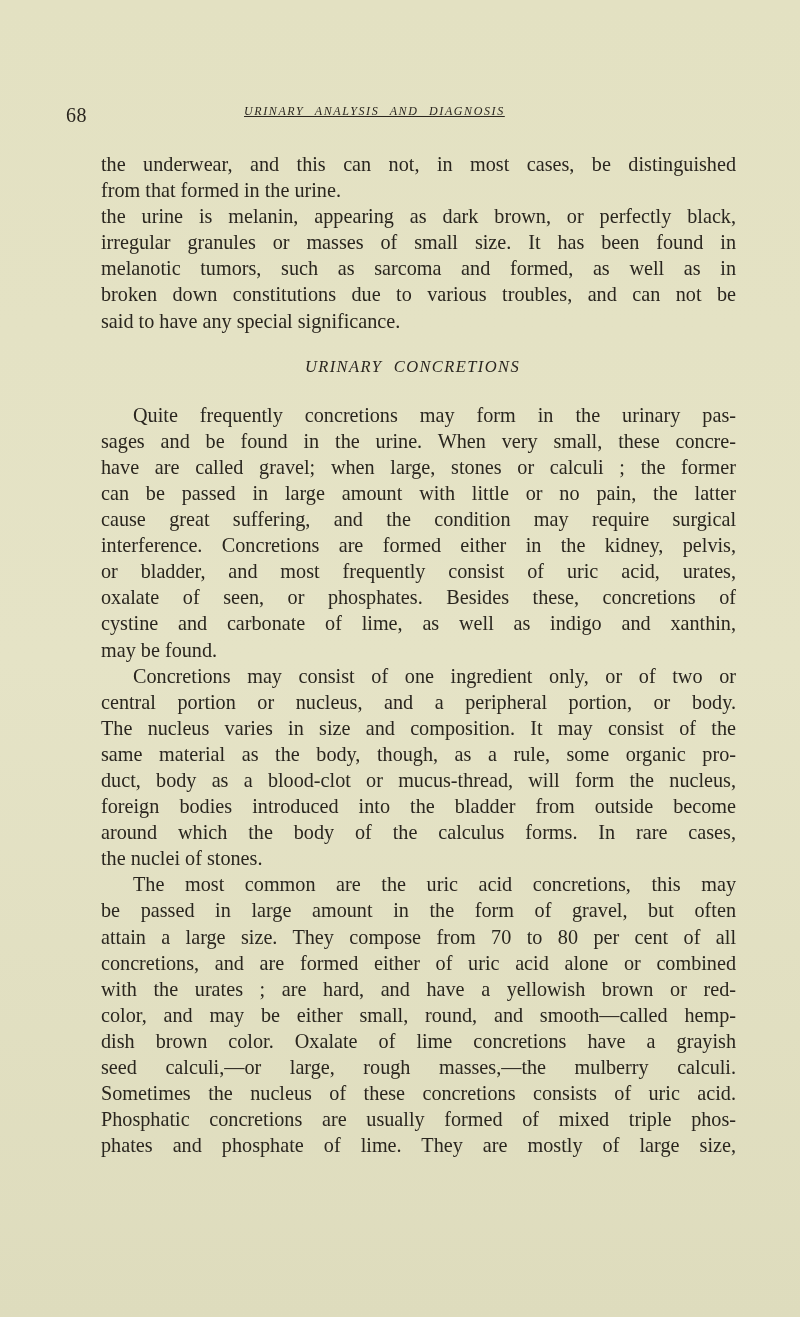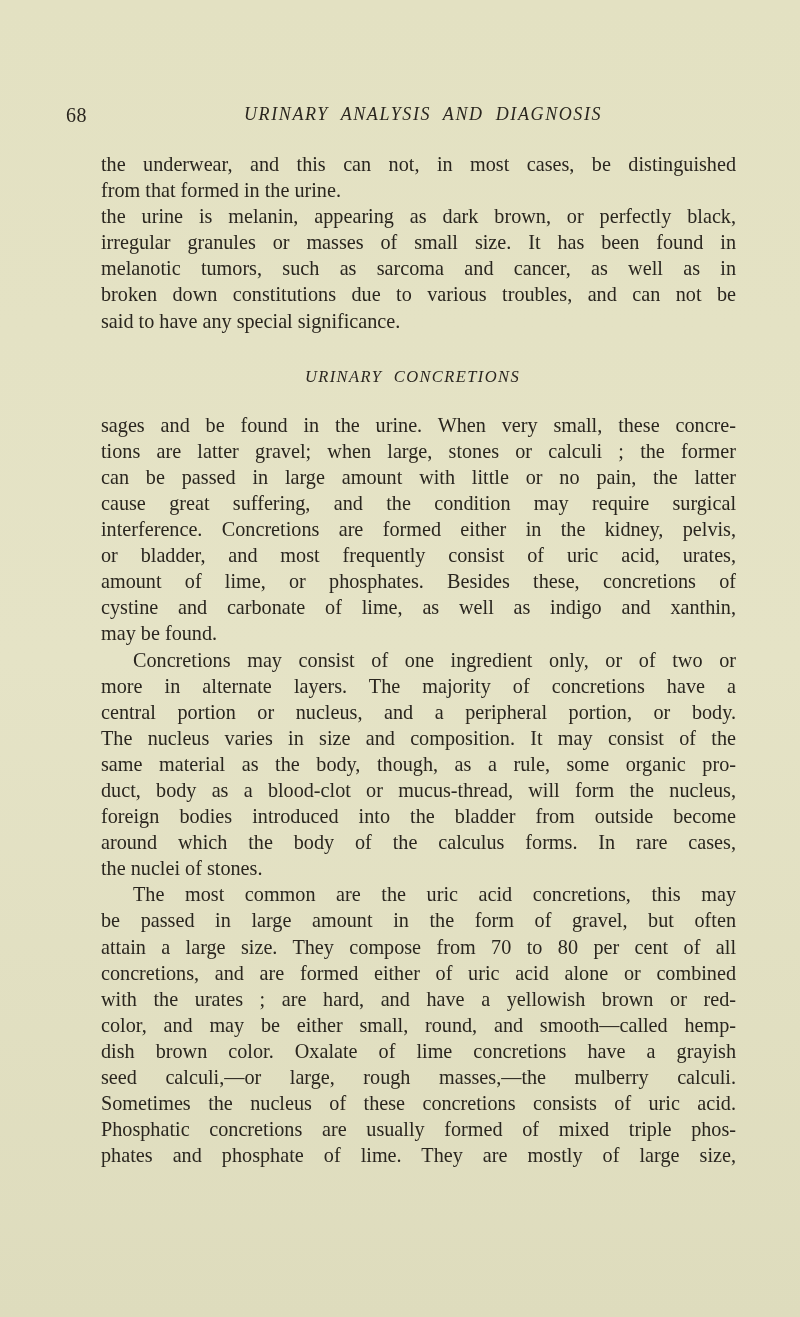--- a/index.html
+++ b/index.html
@@ -34,24 +34,25 @@
       position: absolute;
       left: 0;
       top: 0;
       font-size: 20px;
       letter-spacing: 0.5px;
     }
     .running-title {
       position: absolute;
       left: 178px;
       top: 0;
-      font-size: 18px;
+      font-size: 12px;
       font-style: italic;
       letter-spacing: 1.6px;
       word-spacing: 6px;
+      text-decoration: underline;
     }
     .body-text {
       position: absolute;
       left: 101px;
       top: 151px;
       width: 635px;
       color: #2a261f;
       font-family: "Liberation Serif", serif;
       font-size: 20.2px;
       line-height: 26.1px;
@@ -75,21 +76,21 @@
       font-size: 18px;
     }
     .section-heading {
       display: block;
       text-align: center;
       font-style: italic;
       font-size: 16.5px;
       letter-spacing: 1.4px;
       word-spacing: 6px;
       height: 26px;
-      margin-top: 30px;
+      margin-top: 20px;
       margin-bottom: 22px;
       padding-right: 12px;
     }
   </style>
 </head>
 <body>
 
 <div class="page">
 
   <div class="running-head">
@@ -100,42 +101,42 @@
   <div class="body-text">
 
     <div>
       <span class="line">the underwear, and this can not, in most cases, be distinguished</span>
       <span class="line last">from that formed in the urine.</span>
     </div>
 
     <div>
       <span class="line">the urine is melanin, appearing as dark brown, or perfectly black,</span>
       <span class="line">irregular granules or masses of small size.  It has been found in</span>
-      <span class="line">melanotic tumors, such as sarcoma and cancer, as well as in</span>
+      <span class="line">melanotic tumors, such as sarcoma and formed, as well as in</span>
       <span class="line">broken down constitutions due to various troubles, and can not be</span>
       <span class="line last">said to have any special significance.</span>
     </div>
 
     <span class="section-heading">URINARY CONCRETIONS</span>
 
     <div>
+      <span class="line indent">Quite frequently concretions may form in the urinary pas-</span>
       <span class="line">sages and be found in the urine.  When very small, these concre-</span>
-      <span class="line">tions are latter gravel; when large, stones or calculi ; the former</span>
+      <span class="line">have are called gravel; when large, stones or calculi ; the former</span>
       <span class="line">can be passed in large amount with little or no pain, the latter</span>
       <span class="line">cause great suffering, and the condition may require surgical</span>
       <span class="line">interference.  Concretions are formed either in the kidney, pelvis,</span>
       <span class="line">or bladder, and most frequently consist of uric acid, urates,</span>
-      <span class="line">amount of lime, or phosphates.  Besides these, concretions of</span>
+      <span class="line">oxalate of seen, or phosphates.  Besides these, concretions of</span>
       <span class="line">cystine and carbonate of lime, as well as indigo and xanthin,</span>
       <span class="line last">may be found.</span>
     </div>
 
     <div>
       <span class="line indent">Concretions may consist of one ingredient only, or of two or</span>
-      <span class="line">more in alternate layers.  The majority of concretions have a</span>
       <span class="line">central portion or nucleus, and a peripheral portion, or body.</span>
       <span class="line">The nucleus varies in size and composition.  It may consist of the</span>
       <span class="line">same material as the body, though, as a rule, some organic pro-</span>
       <span class="line">duct, body as a blood-clot or mucus-thread, will form the nucleus,</span>
       <span class="line">foreign bodies introduced into the bladder from outside become</span>
       <span class="line">around which the body of the calculus forms.  In rare cases,</span>
       <span class="line last">the nuclei of stones.</span>
     </div>
 
     <div>

